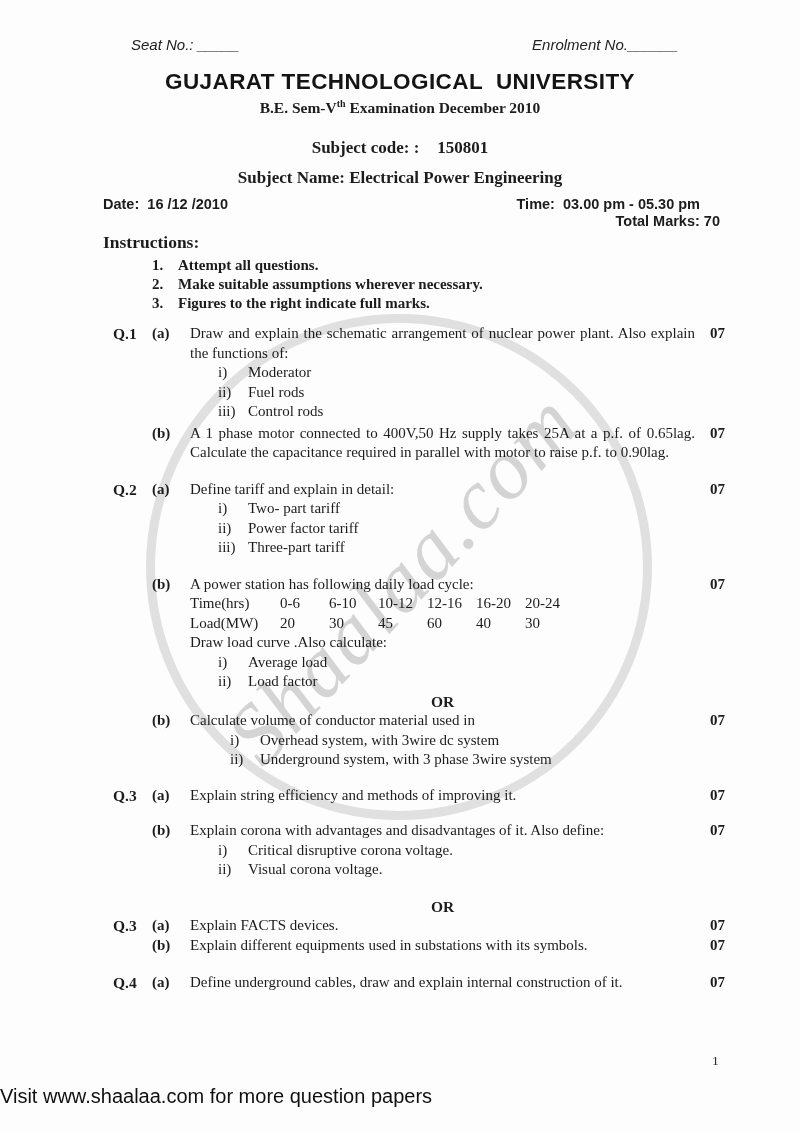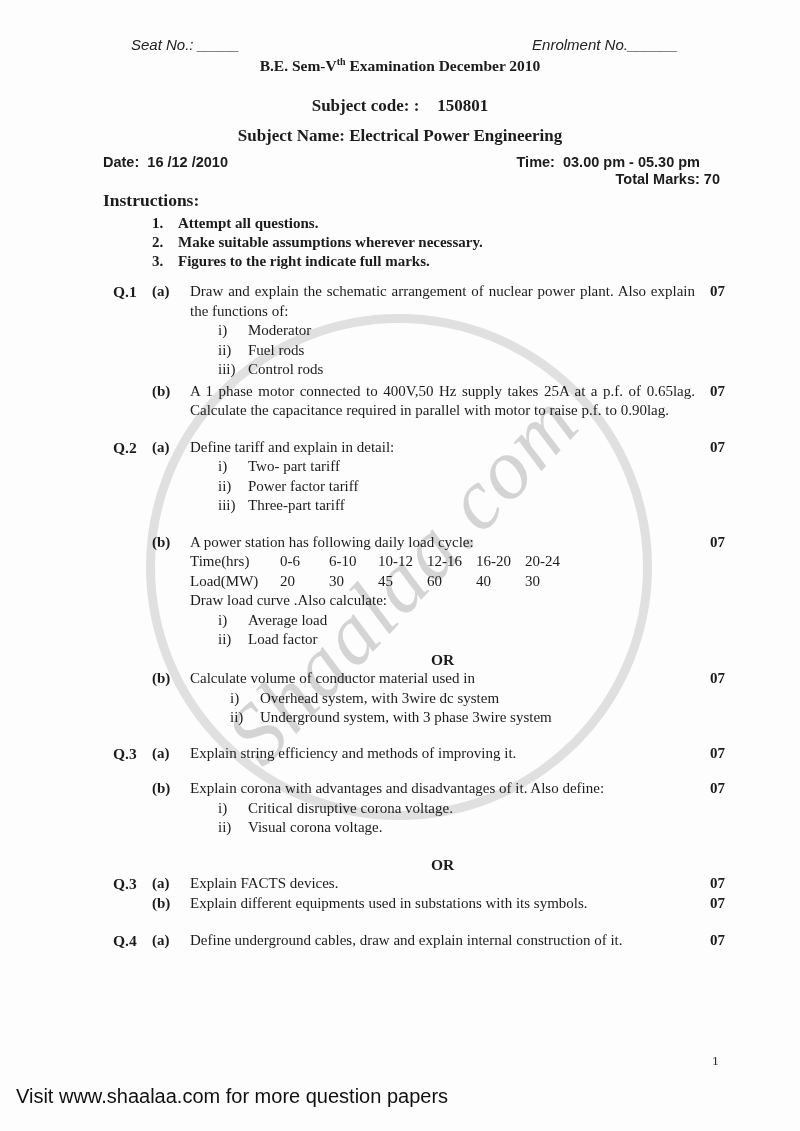--- a/index.html
+++ b/index.html
@@ -70,39 +70,40 @@
   .g2  { margin-top:2px; }
   .g16 { margin-top:16px; }
   .g17 { margin-top:17px; }
   .g18 { margin-top:18px; }
   
   .pagenum {
     position:absolute; left:712px; top:1053px; z-index:1;
     font-size:13.5px; color:#2a2a2a;
   }
   .footer-note {
-    position:absolute; left:16px; top:1085px; z-index:1;
+    position:absolute; left:0; top:1085px; z-index:1;
     font-family:"Liberation Sans", sans-serif; font-size:20px; color:#101010;
   }
 </style>
 </head>
 <body>
 
 <div class="page">
 
   <div class="wm-ring"></div>
   <div class="wm-text">Shaalaa.com</div>
 
   <div class="content">
 
     <div class="seat-row">
       <span>Seat No.: _____</span>
       <span>Enrolment No.______</span>
     </div>
 
+    <div class="title">GUJARAT TECHNOLOGICAL  UNIVERSITY</div>
 
     <div class="subtitle"><span>B.E. Sem-V</span><sup>th</sup><span> Examination December 2010</span></div>
 
     <div class="subjcode"><span>Subject code: :</span><span class="val">150801</span></div>
 
     <div class="subjname">Subject Name: Electrical Power Engineering</div>
 
     <div class="dt-row">
       <span>Date:  16 /12 /2010</span>
       <span>Time:  03.00 pm - 05.30 pm</span>

